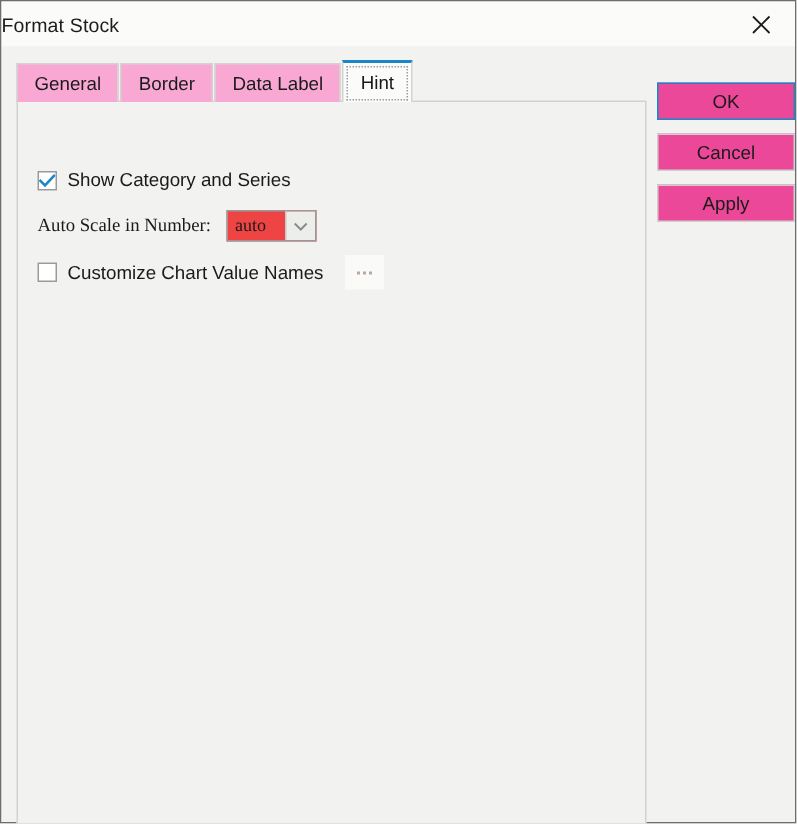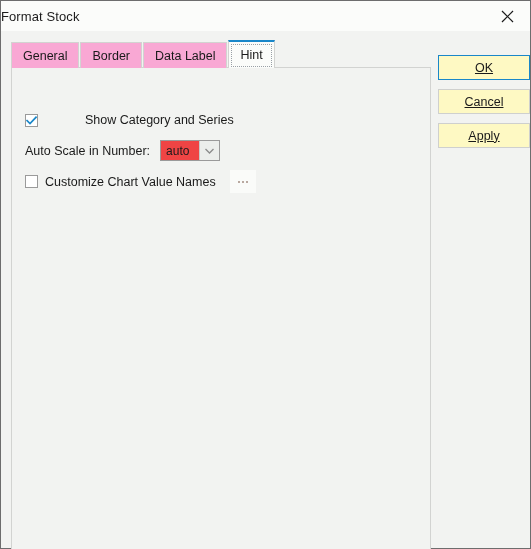--- a/index.html
+++ b/index.html
@@ -117,22 +117,22 @@
     background: #f2f3f1;
     border: 1px solid #d2d3d1;
   }
 
   
   .row {
     position: absolute;
     display: flex;
     align-items: center;
   }
-  .row-show-cat   { left: 13px; top: 45px; gap: 40px; }
-  .row-autoscale  { left: 13px; top: 72px; }
+  .row-show-cat   { left: 13px; top: 45px; }
+  .row-autoscale  { left: 13px; top: 72px; font-family: Liberation Serif, serif; }
   .row-customize  { left: 13px; top: 102px; justify-content: flex-end; }
 
   
   .checkbox {
     width: 13px;
     height: 13px;
     box-sizing: border-box;
     border: 1px solid #9a9a9a;
     background: #ffffff;
     display: inline-flex;
@@ -213,32 +213,31 @@
   .button-col {
     position: absolute;
     left: 437px;
     top: 24px;
     width: 91px;
   }
   .dlg-button {
     width: 92px;
     height: 25px;
     box-sizing: border-box;
-    background: #fef9c3;
+    background: #ec4899;
     border: 1px solid #cfd0ce;
     font-family: "Liberation Sans", sans-serif;
     font-size: 12.5px;
     color: #1a1a1a;
     display: flex;
     align-items: center;
     justify-content: center;
     margin-bottom: 9px;
     cursor: default;
     padding: 0;
-    text-decoration: underline;
   }
   .dlg-button.default {
     border: 1px solid #1a87c9;
   }
   .dlg-button.spaced {
     margin-top: 19px;
   }
 </style>
 </head>
 <body>

